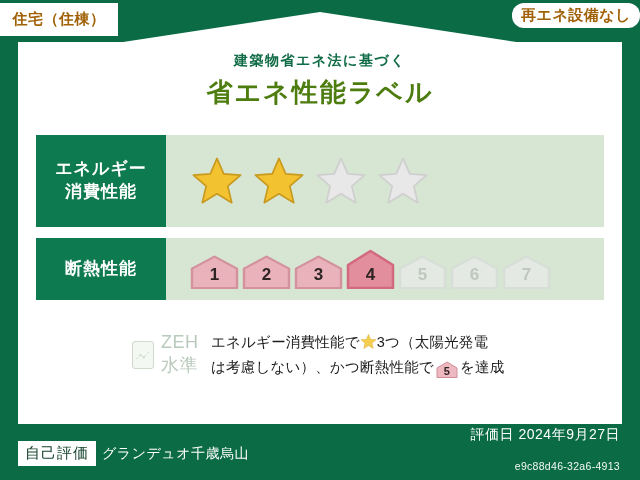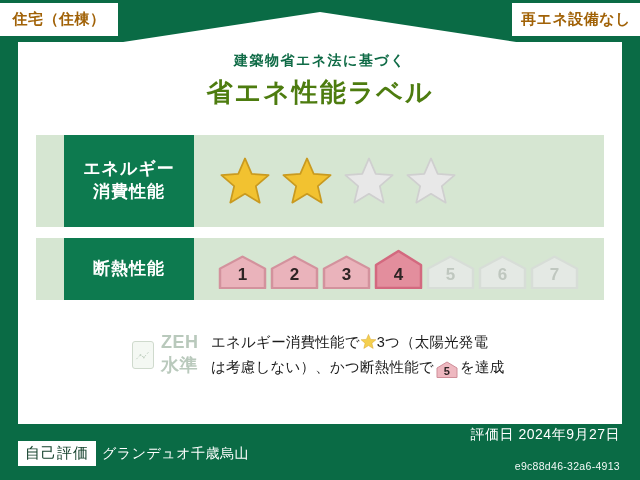--- a/index.html
+++ b/index.html
@@ -77,21 +77,21 @@
     display: flex;
     align-items: center;
     justify-content: center;
   }
   .chip-left {
     left: 0; top: 3px;
     width: 118px; height: 33px;
   }
   .chip-right {
     right: 0; top: 3px;
-    width: 128px; height: 33px;
+    width: 128px; height: 25px; border-radius: 12px;
   }
 
   
   .title-block {
     position: absolute;
     left: 18px; top: 52px;
     width: 604px;
     text-align: center;
   }
   .title-sub {
@@ -128,21 +128,20 @@
     color: #ffffff;
     font-weight: bold;
     font-size: 17px;
     letter-spacing: 1px;
     line-height: 1.35;
     display: flex;
     flex-direction: column;
     align-items: center;
     justify-content: center;
     text-align: center;
-    margin-left: 28px;
   }
   .panel-body {
     flex: 1;
     display: flex;
     align-items: center;
     padding-left: 24px;
   }
 
   
   .stars { display: flex; align-items: center; gap: 8px; }
@@ -210,21 +209,21 @@
     border: 1px solid #cfdacd;
     border-radius: 3px;
     background: #f4f8f3;
     margin-right: 7px;
     display: flex;
     align-items: center;
     justify-content: center;
   }
   .zeh-text {
     color: #b9c9bc;
-    font-weight: bold;
+    font-weight: normal;
     font-size: 18px;
     letter-spacing: 0.5px;
   }
   .zeh-desc {
     font-size: 14.5px;
     line-height: 1.7;
     color: #1b1b1b;
     letter-spacing: 0.2px;
   }
 

